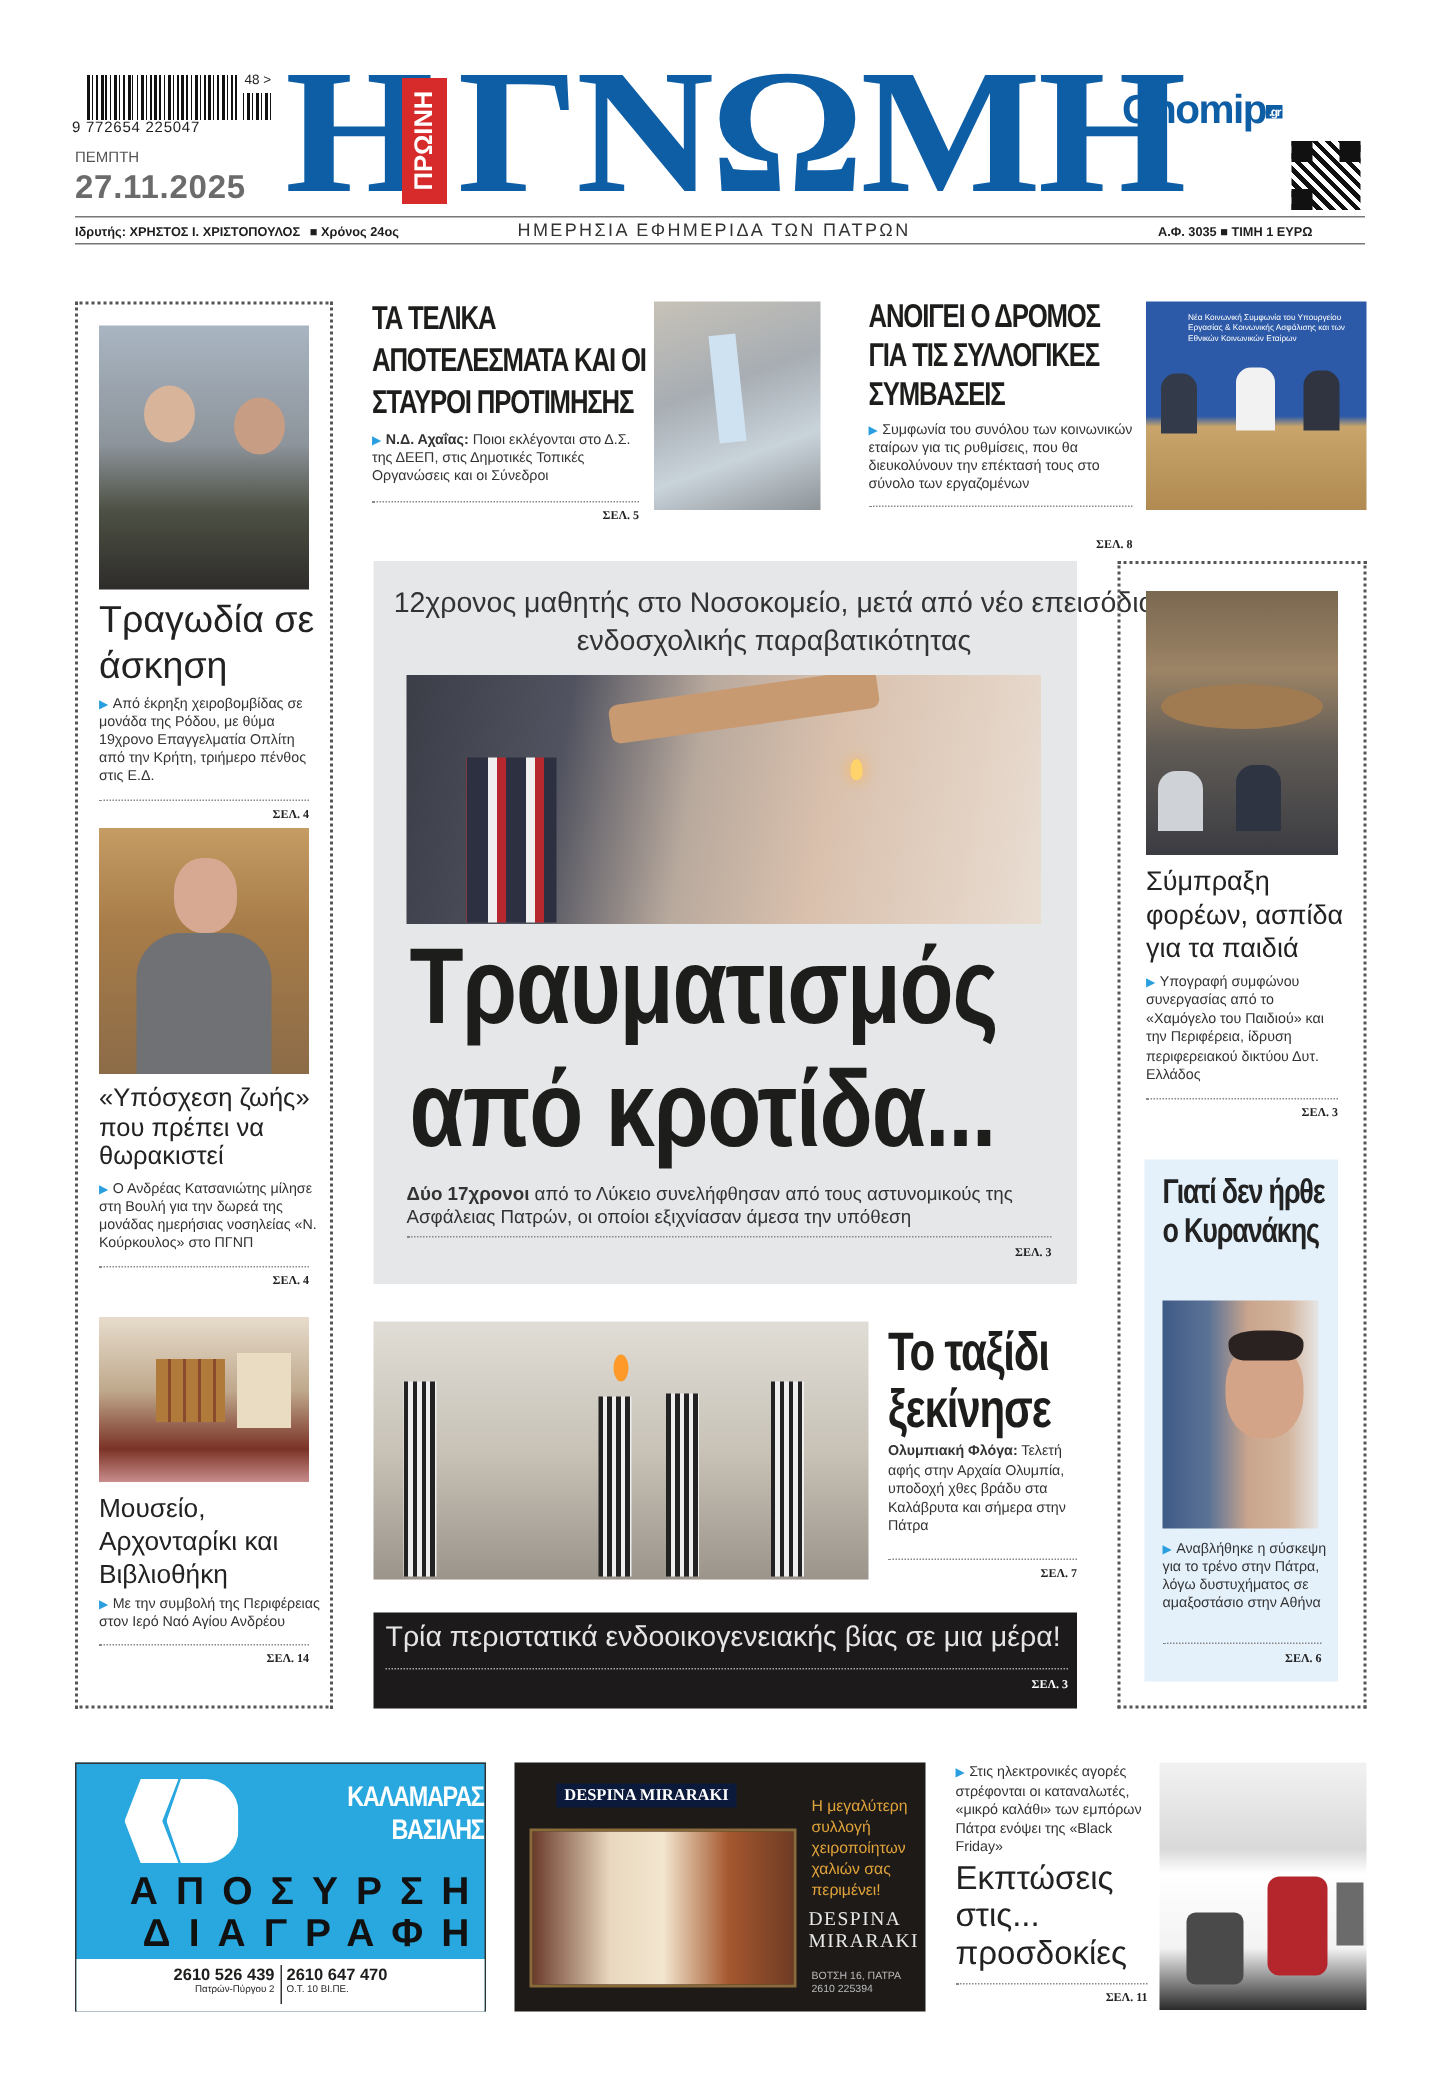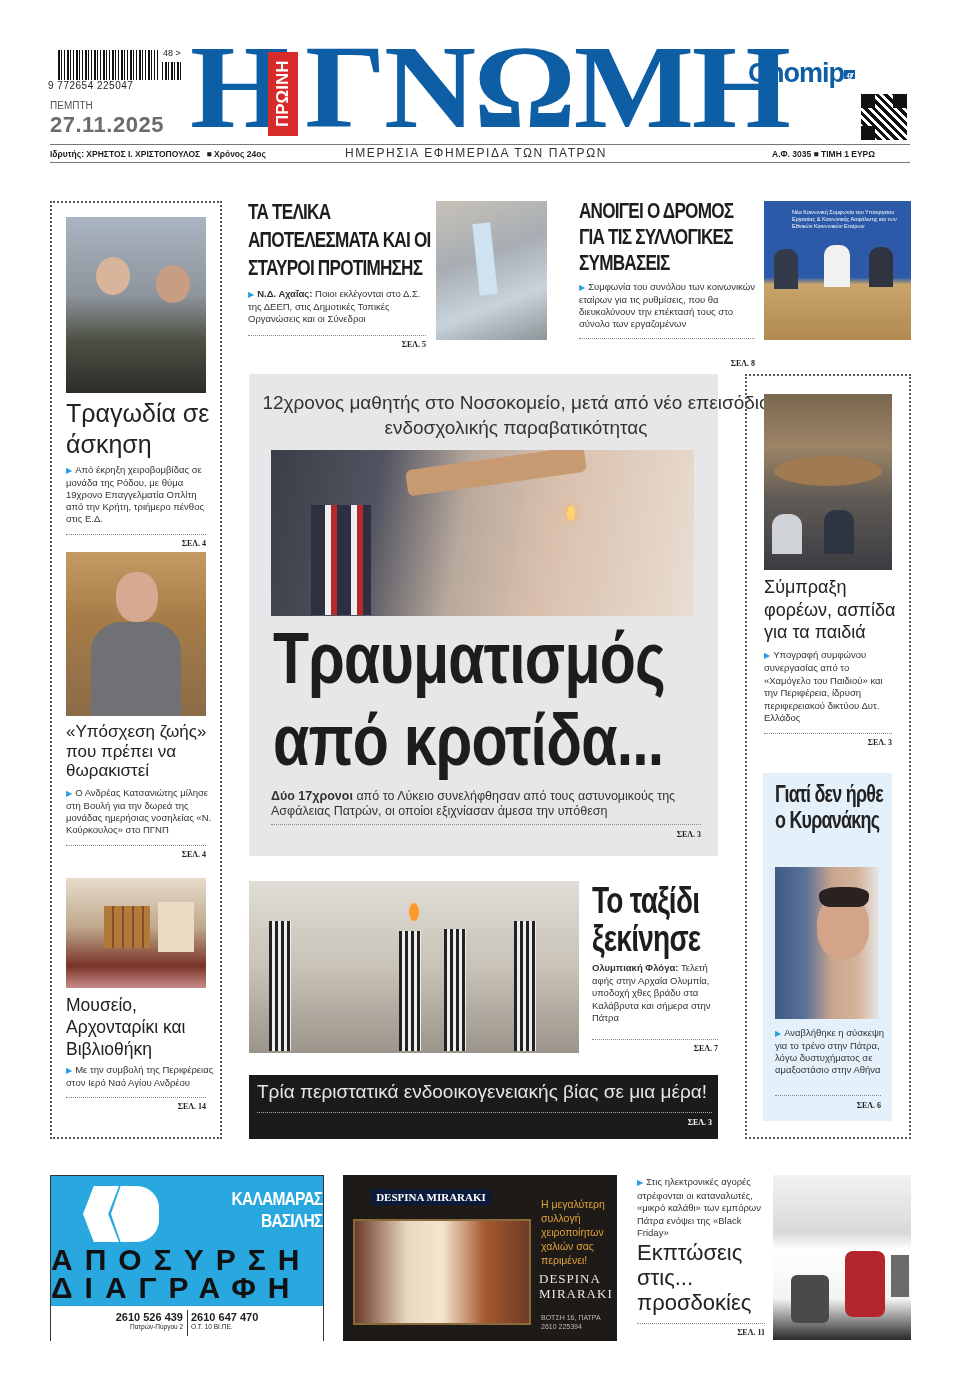--- a/index.html
+++ b/index.html
@@ -193,21 +193,21 @@
 
 <div class="abs" style="left:50px;top:1175px;width:274px;height:166px;background:#29a8e0;border:1px solid #333;">
   <div class="abs" style="left:30px;top:10px;width:80px;height:56px;">
     <div class="abs" style="left:2px;top:0;width:36px;height:56px;background:#fff;clip-path:polygon(30% 0,100% 0,70% 50%,100% 100%,30% 100%,0 50%);"></div>
     <div class="abs" style="left:30px;top:0;width:48px;height:56px;background:#fff;border-radius:0 22px 22px 0;clip-path:polygon(20% 0,100% 0,100% 100%,20% 100%,0 50%);"></div>
   </div>
   <div class="abs cond" style="left:132px;top:12px;width:170px;font-size:19px;font-weight:bold;line-height:22px;color:#fff;text-align:right;transform:scaleX(0.82);">
     <div>ΚΑΛΑΜΑΡΑΣ</div>
     <div>ΒΑΣΙΛΗΣ</div>
   </div>
-  <div class="abs" style="left:0;top:70px;width:274px;text-align:left;font-size:30px;font-weight:bold;letter-spacing:12px;line-height:28px;color:#111;">
+  <div class="abs" style="left:0;top:70px;width:274px;text-align:right;font-size:26px;font-weight:bold;letter-spacing:12px;line-height:28px;color:#111;padding-left:12px;">
     <div>ΑΠΟΣΥΡΣΗ</div>
     <div>ΔΙΑΓΡΑΦΗ</div>
   </div>
   <div class="abs" style="left:0;top:130px;width:272px;height:35px;background:#fff;">
     <div class="abs" style="left:60px;top:5px;text-align:right;width:72px;">
       <div style="font-size:11px;font-weight:bold;">2610 526 439</div>
       <div style="font-size:6.5px;">Πατρών-Πύργου 2</div>
     </div>
     <div class="abs" style="left:136px;top:4px;width:1px;height:26px;background:#333;"></div>
     <div class="abs" style="left:140px;top:5px;">

